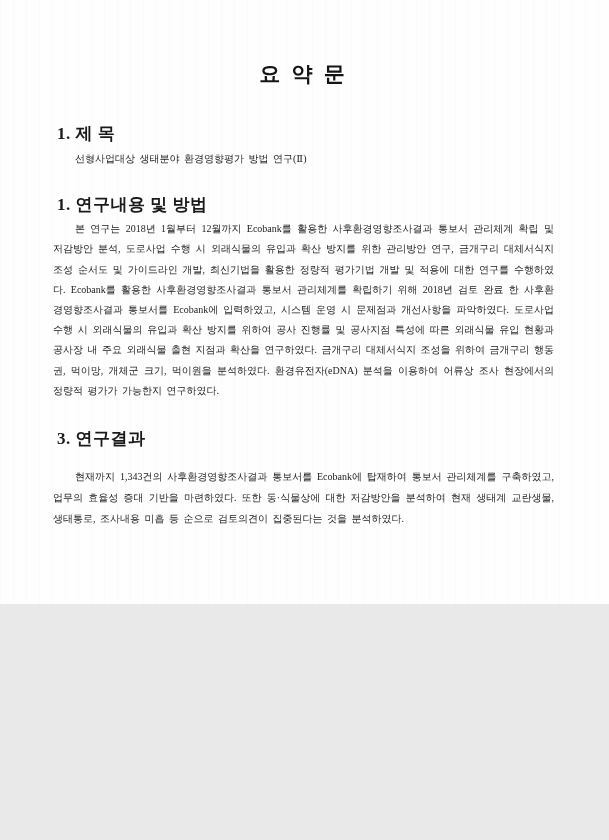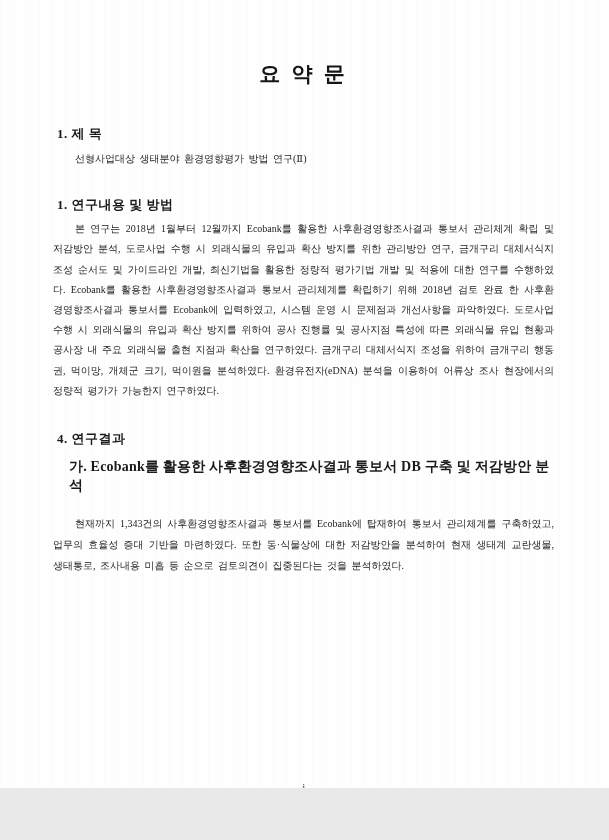--- a/index.html
+++ b/index.html
@@ -3,21 +3,21 @@
 <meta charset="utf-8">
 <style>
   html, body {
     margin: 0;
     padding: 0;
     background: #e9e9e9;
   }
   .page {
     position: relative;
     width: 609px;
-    height: 788px;
+    height: 604px;
     margin: 0;
     box-sizing: border-box;
     padding: 62px 55px 0 53px;
     background:
       repeating-linear-gradient(90deg, rgba(180,185,195,0.05) 0 1px, rgba(255,255,255,0) 1px 13px),
       #fefefe;
     font-family: "Liberation Serif", "DejaVu Serif", serif;
     color: #1f1f1f;
     overflow: hidden;
   }
@@ -30,21 +30,21 @@
     letter-spacing: 3px;
     color: #141414;
   }
   .sec { margin: 0; }
   .sec-1 { margin-top: 38px; }
   .sec-2 { margin-top: 32px; }
   .sec-3 { margin-top: 26px; }
   .sec-4 { margin-top: 28px; }
   .sec-heading {
     margin: 0 0 0 4px;
-    font-size: 13px;
+    font-size: 17px;
     line-height: 19px;
     font-weight: bold;
     letter-spacing: 0.5px;
     color: #1a1a1a;
   }
   .sec-subheading {
     margin: 9px 0 0 16px;
     font-size: 14px;
     line-height: 19px;
     font-weight: bold;
@@ -87,20 +87,19 @@
     <p class="body-par">선형사업대상 생태분야 환경영향평가 방법 연구(Ⅱ)</p>
   </section>
 
 
   <section class="sec sec-3">
     <h2 class="sec-heading">1. 연구내용 및 방법</h2>
     <p class="body-par">본 연구는 2018년 1월부터 12월까지 Ecobank를 활용한 사후환경영향조사결과 통보서 관리체계 확립 및 저감방안 분석, 도로사업 수행 시 외래식물의 유입과 확산 방지를 위한 관리방안 연구, 금개구리 대체서식지 조성 순서도 및 가이드라인 개발, 최신기법을 활용한 정량적 평가기법 개발 및 적용에 대한 연구를 수행하였다. Ecobank를 활용한 사후환경영향조사결과 통보서 관리체계를 확립하기 위해 2018년 검토 완료 한 사후환경영향조사결과 통보서를 Ecobank에 입력하였고, 시스템 운영 시 문제점과 개선사항을 파악하였다. 도로사업 수행 시 외래식물의 유입과 확산 방지를 위하여 공사 진행률 및 공사지점 특성에 따른 외래식물 유입 현황과 공사장 내 주요 외래식물 출현 지점과 확산을 연구하였다. 금개구리 대체서식지 조성을 위하여 금개구리 행동권, 먹이망, 개체군 크기, 먹이원을 분석하였다. 환경유전자(eDNA) 분석을 이용하여 어류상 조사 현장에서의 정량적 평가가 가능한지 연구하였다.</p>
   </section>
 
   <section class="sec sec-4">
-    <h2 class="sec-heading">4. 연구결과</h2>
-    <h3 class="sec-subheading">가. Ecobank를 활용한 사후환경영향조사결과 통보서 DB 구축 및 저감방안 분석</h3>
+    <h2 class="sec-heading">3. 연구결과</h2>
     <p class="body-par">현재까지 1,343건의 사후환경영향조사결과 통보서를 Ecobank에 탑재하여 통보서 관리체계를 구축하였고, 업무의 효율성 증대 기반을 마련하였다. 또한 동·식물상에 대한 저감방안을 분석하여 현재 생태계 교란생물, 생태통로, 조사내용 미흡 등 순으로 검토의견이 집중된다는 것을 분석하였다.</p>
   </section>
 
   <div class="page-footer">- i -</div>
 
 </main>
 
 </body></html>

